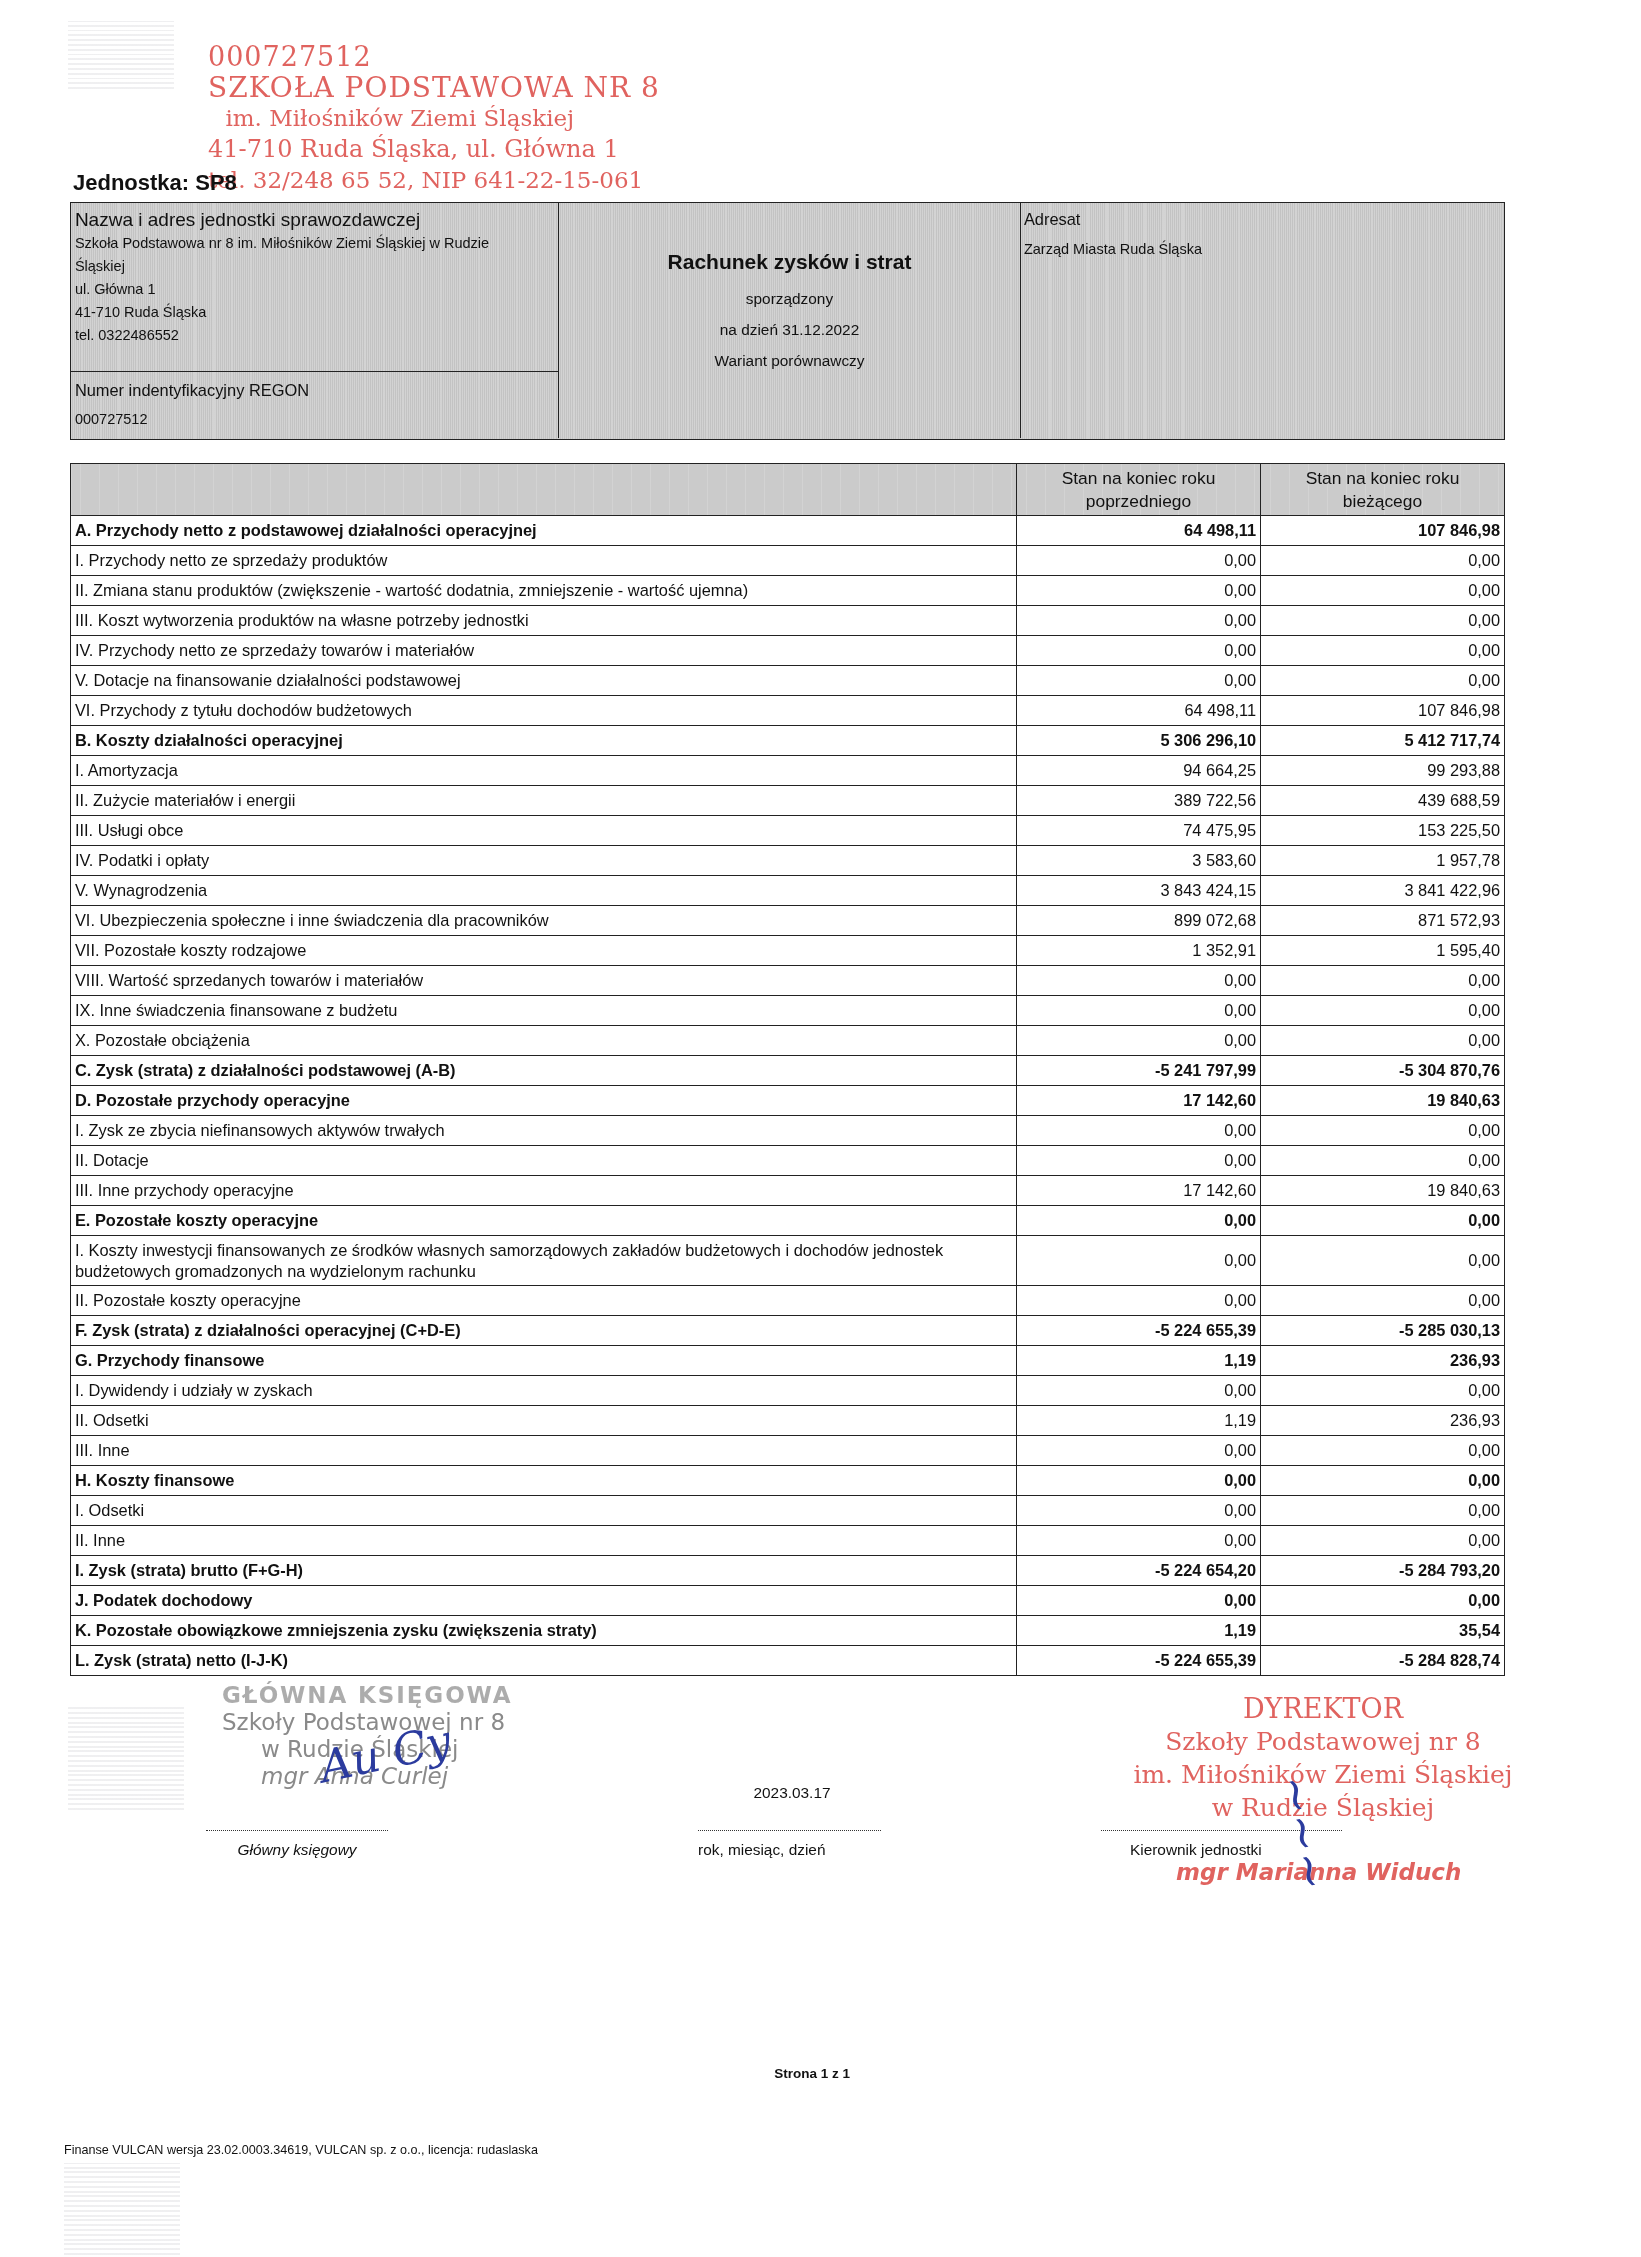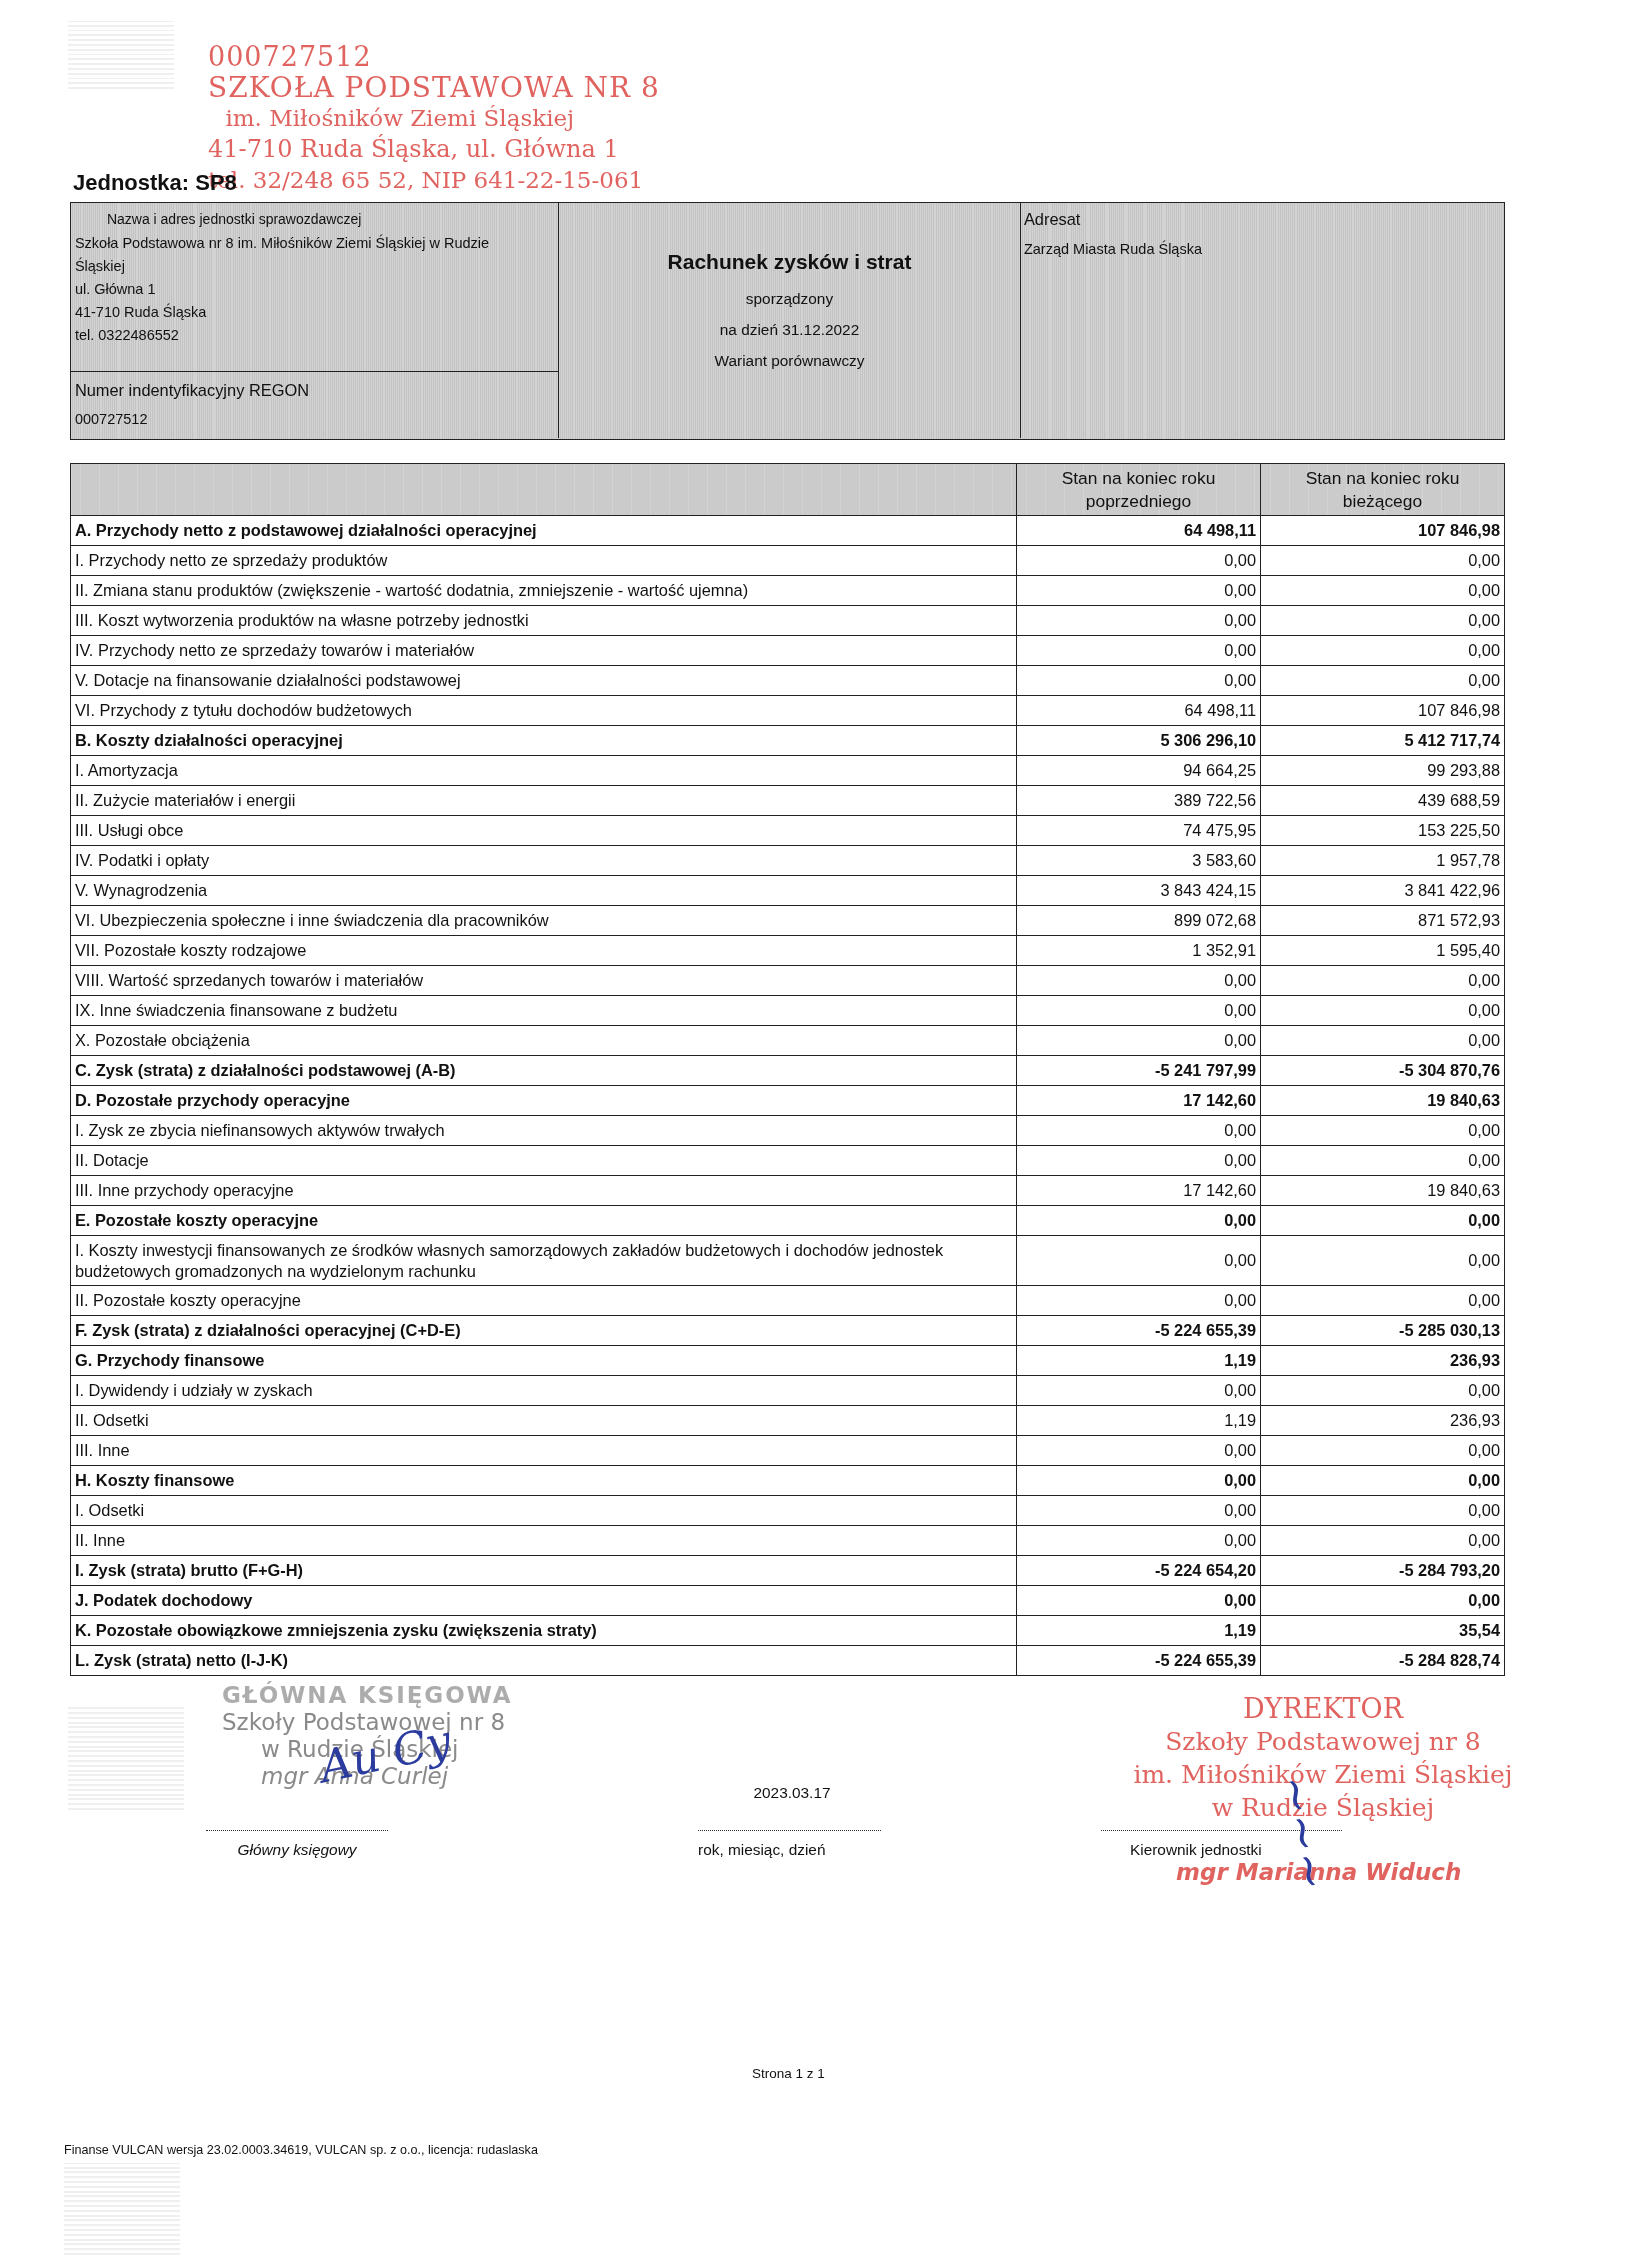--- a/index.html
+++ b/index.html
@@ -16,21 +16,21 @@
   #stamp-top .l1 { font-size:28px; letter-spacing:1px; }
   #stamp-top .l2 { font-size:23px; padding-left:17.4px; }
   #stamp-top .l3 { font-size:24px; }
   #stamp-top .l4 { font-size:23px; }
 
   #unit-label { left:73px; top:170px; font-size:22px; font-weight:bold; }
 
   
   #hdr { left:70px; top:202px; width:1435px; height:238px; border:1.9px solid #222; box-sizing:border-box; }
   #hdr-left { left:0; top:0; width:488px; height:169px; border-right:1.9px solid #222; border-bottom:1.9px solid #222; box-sizing:border-box; padding:3.9px 3.9px; font-size:14.5px; line-height:23px; }
-  #hdr-left .t { font-size:14px; line-height:25px;margin-left:32px; }
+  #hdr-left .t { font-size:19px; line-height:25px; }
   #hdr-regon { left:0; top:169px; width:488px; height:66px; border-right:1.9px solid #222; box-sizing:border-box; padding:3.9px 3.9px; font-size:16.4px; line-height:29px; }
   #hdr-regon .v { font-size:14.5px; }
   #hdr-mid { left:488px; top:0; width:462px; height:235px; border-right:1.9px solid #222; box-sizing:border-box; text-align:center; padding-top:39px; font-size:15.4px; line-height:31px; }
   #hdr-mid .title { font-size:21px; font-weight:bold; line-height:39px; margin-bottom:2px; }
   #hdr-right { left:949px; top:0; width:482px; height:235px; box-sizing:border-box; padding:3.9px 3.9px; font-size:16.4px; line-height:25px; }
   #hdr-right .v { font-size:14.5px; line-height:23px; margin-top:5.8px; }
 
   
   #tbl { left:70px; top:463px; width:1435px; border-collapse:collapse; table-layout:fixed; }
   #tbl td, #tbl th { border:1.9px solid #222; font-size:16.4px; padding:0 3.9px; height:30px; box-sizing:border-box; }
@@ -54,21 +54,21 @@
   #date-val { left:705px; top:1784px; width:174px; text-align:center; font-size:15.4px; }
   #date-dots { left:698px; top:1830px; width:183px; }
   #date-label { left:698px; top:1841px; width:183px; text-align:left; font-size:15.4px; }
   #dir-stamp { left:1120px; top:1692px; width:406px; text-align:center; line-height:33px; font-size:25px; }
   #dir-stamp .l0 { font-size:27px; }
   #dir-dots { left:1101px; top:1830px; width:241px; }
   #dir-label { left:1130px; top:1841px; font-size:15.4px; }
   #dir-name { left:1176px; top:1859px; font-size:23px; font-style:italic; font-weight:bold; font-family:"DejaVu Sans", sans-serif; color:#e0635f; }
   #dir-sign { left:1246px; top:1806px; font-size:46px; transform:rotate(80deg); }
 
-  #page-no { left:752px; top:2066px; width:116px; text-align:left; font-size:13.5px; }
+  #page-no { left:734px; top:2066px; width:116px; text-align:right; font-size:13.5px;font-weight:bold; }
   #footer-sw { left:64px; top:2143px; font-size:12.6px; }
 </style>
 </head>
 <body>
 
 <div class="abs smudge" style="left:68px;top:21px;width:106px;height:68px;"></div>
 <div class="abs smudge" style="left:68px;top:1704px;width:116px;height:106px;"></div>
 <div class="abs smudge" style="left:64px;top:2163px;width:116px;height:92px;"></div>
 
 <div class="abs stamp-red" id="stamp-top">

